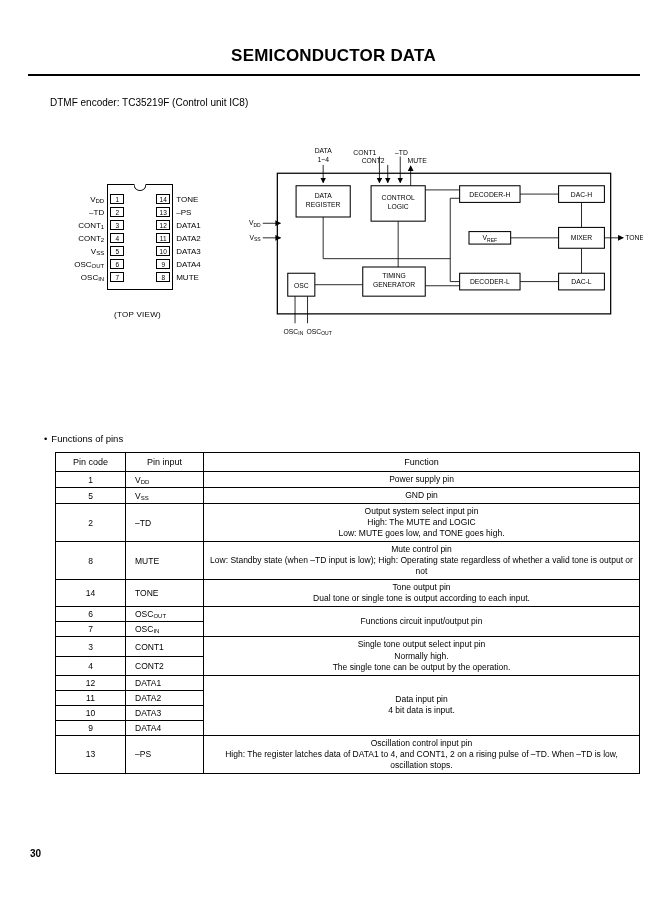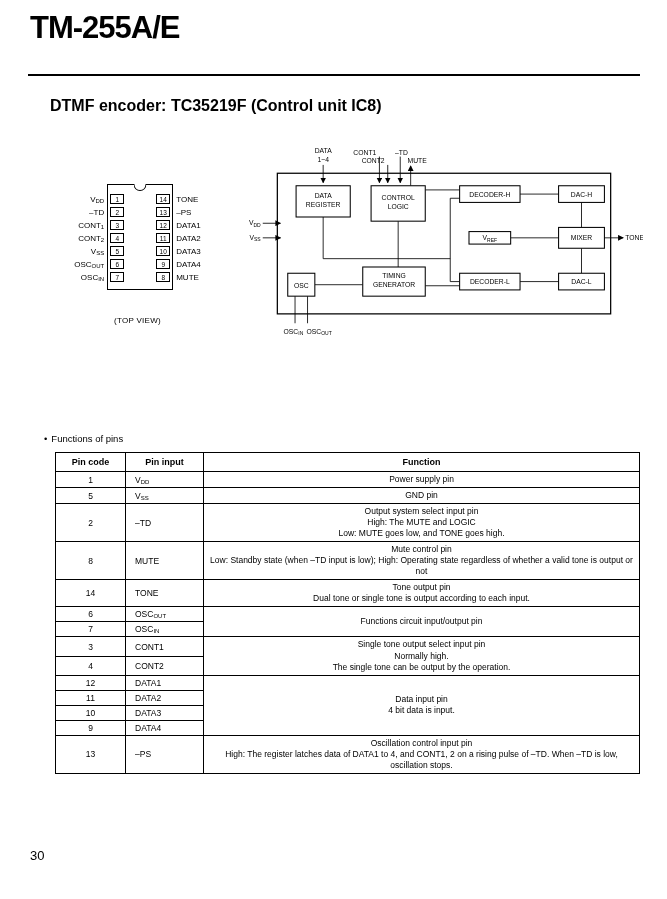--- a/index.html
+++ b/index.html
@@ -5,21 +5,21 @@
   * { margin:0; padding:0; box-sizing:border-box; }
   html,body { background:#e8e8e8; }
   .page {
     position:relative; width:667px; height:899px; background:#ffffff;
     margin:0 auto; color:#000;
     font-family:"Liberation Sans", sans-serif; overflow:hidden;
   }
   .doc-title { position:absolute; top:10px; left:30px; font-size:31px; font-weight:bold; letter-spacing:-1px; }
   .doc-subtitle { position:absolute; top:46px; left:0; width:100%; text-align:center; font-size:17px; font-weight:bold; letter-spacing:0.2px; }
   .title-rule { position:absolute; top:74px; left:28px; right:27px; border-top:2.5px solid #000; }
-  .section-heading { position:absolute; top:97px; left:50px; font-size:16px; font-weight:bold; }
+  .section-heading { position:absolute; top:97px; left:50px; font-size:10px; font-weight:normal; }
   .bullets-row { position:absolute; top:124px; left:0; width:100%; height:12px; font-size:9.5px; font-weight:bold; }
   .bullet-left { position:absolute; left:44px; }
   .bullet-right { position:absolute; left:352px; }
   .bullet-glyph { margin-right:4px; }
 
   .diagrams { position:absolute; top:142px; left:30px; right:14px; height:245px; display:flex; }
   .pin-col { width:215px; padding-top:42px; display:flex; flex-direction:column; align-items:center; }
   .block-col { flex:1; }
 
   
@@ -27,49 +27,49 @@
   .labels-col { display:flex; flex-direction:column; padding-top:9px; }
   .labels-col.left { align-items:flex-end; }
   .labels-col.right { align-items:flex-start; }
   .pin-label { height:13px; line-height:13px; font-size:8px; white-space:nowrap; }
   .pin-label sub { font-size:6px; vertical-align:-1px; }
   .ic-body { position:relative; border:1.2px solid #000; margin:0 3px; padding:9px 2px 4px 2px; display:flex; background:#fff; }
   .ic-gap { width:32px; }
   .notch { position:absolute; top:-1px; left:50%; transform:translateX(-50%); width:13px; height:7px; border:1px solid #000; border-top:none; border-radius:0 0 12px 12px; background:#fff; }
   .numcol { display:flex; flex-direction:column; }
   .numbox { width:14px; height:10px; border:1px solid #000; margin-bottom:3px; font-size:6.5px; display:flex; align-items:center; justify-content:center; }
-  .topview { margin-top:26px; font-size:8px; letter-spacing:0.3px; }
+  .topview { margin-top:20px; font-size:8px; letter-spacing:0.3px; }
 
   
   .block-svg { width:398px; height:200px; display:block; }
   .block-svg text { font-family:"Liberation Sans", sans-serif; font-size:6.5px; fill:#000; }
   .block-svg .sub { font-size:4.8px; }
   .block-svg rect { fill:#fff; stroke:#000; stroke-width:1; }
   .block-svg rect.outer { stroke-width:1.2; }
   .block-svg line, .block-svg path.wire { stroke:#000; stroke-width:0.8; fill:none; }
 
   
   .fn-heading { position:absolute; top:433px; left:44px; font-size:9.5px; font-weight:normal; }
   .fn-table { position:absolute; top:452px; left:55px; width:585px; border-collapse:collapse; border:1.5px solid #000; table-layout:fixed; }
   .fn-table th, .fn-table td { border:1px solid #000; font-size:8.5px; vertical-align:middle; }
-  .fn-table th { font-size:9px; font-weight:bold; text-align:center; padding:4px 2px; }
+  .fn-table th { font-size:9px; font-weight:normal; text-align:center; padding:4px 2px; }
   .fn-table td { padding:2px 5px; height:15px; }
   .fn-table td.c-code { text-align:center; }
   .fn-table td.c-name { padding-left:9px; }
   .fn-table td.c-name sub { font-size:6px; vertical-align:-1px; }
   .fn-table td.c-fn div { line-height:1.3;text-align:center; }
 
-  .page-number { position:absolute; top:848px; left:30px; font-size:13px; font-weight:normal; }
+  .page-number { position:absolute; top:848px; left:30px; font-size:10px; font-weight:bold; }
 </style>
 </head>
 <body>
 
 <div class="page">
 
-  <div class="doc-title">TM-255A/E</div>
+  <div class="doc-subtitle">SEMICONDUCTOR DATA</div>
   <div class="title-rule"></div>
 
   <div class="section-heading">DTMF encoder: TC35219F (Control unit IC8)</div>
 
 
   <div class="diagrams">
 
     <div class="pin-col">
       <div class="ic-wrap">
         <div class="labels-col left">

